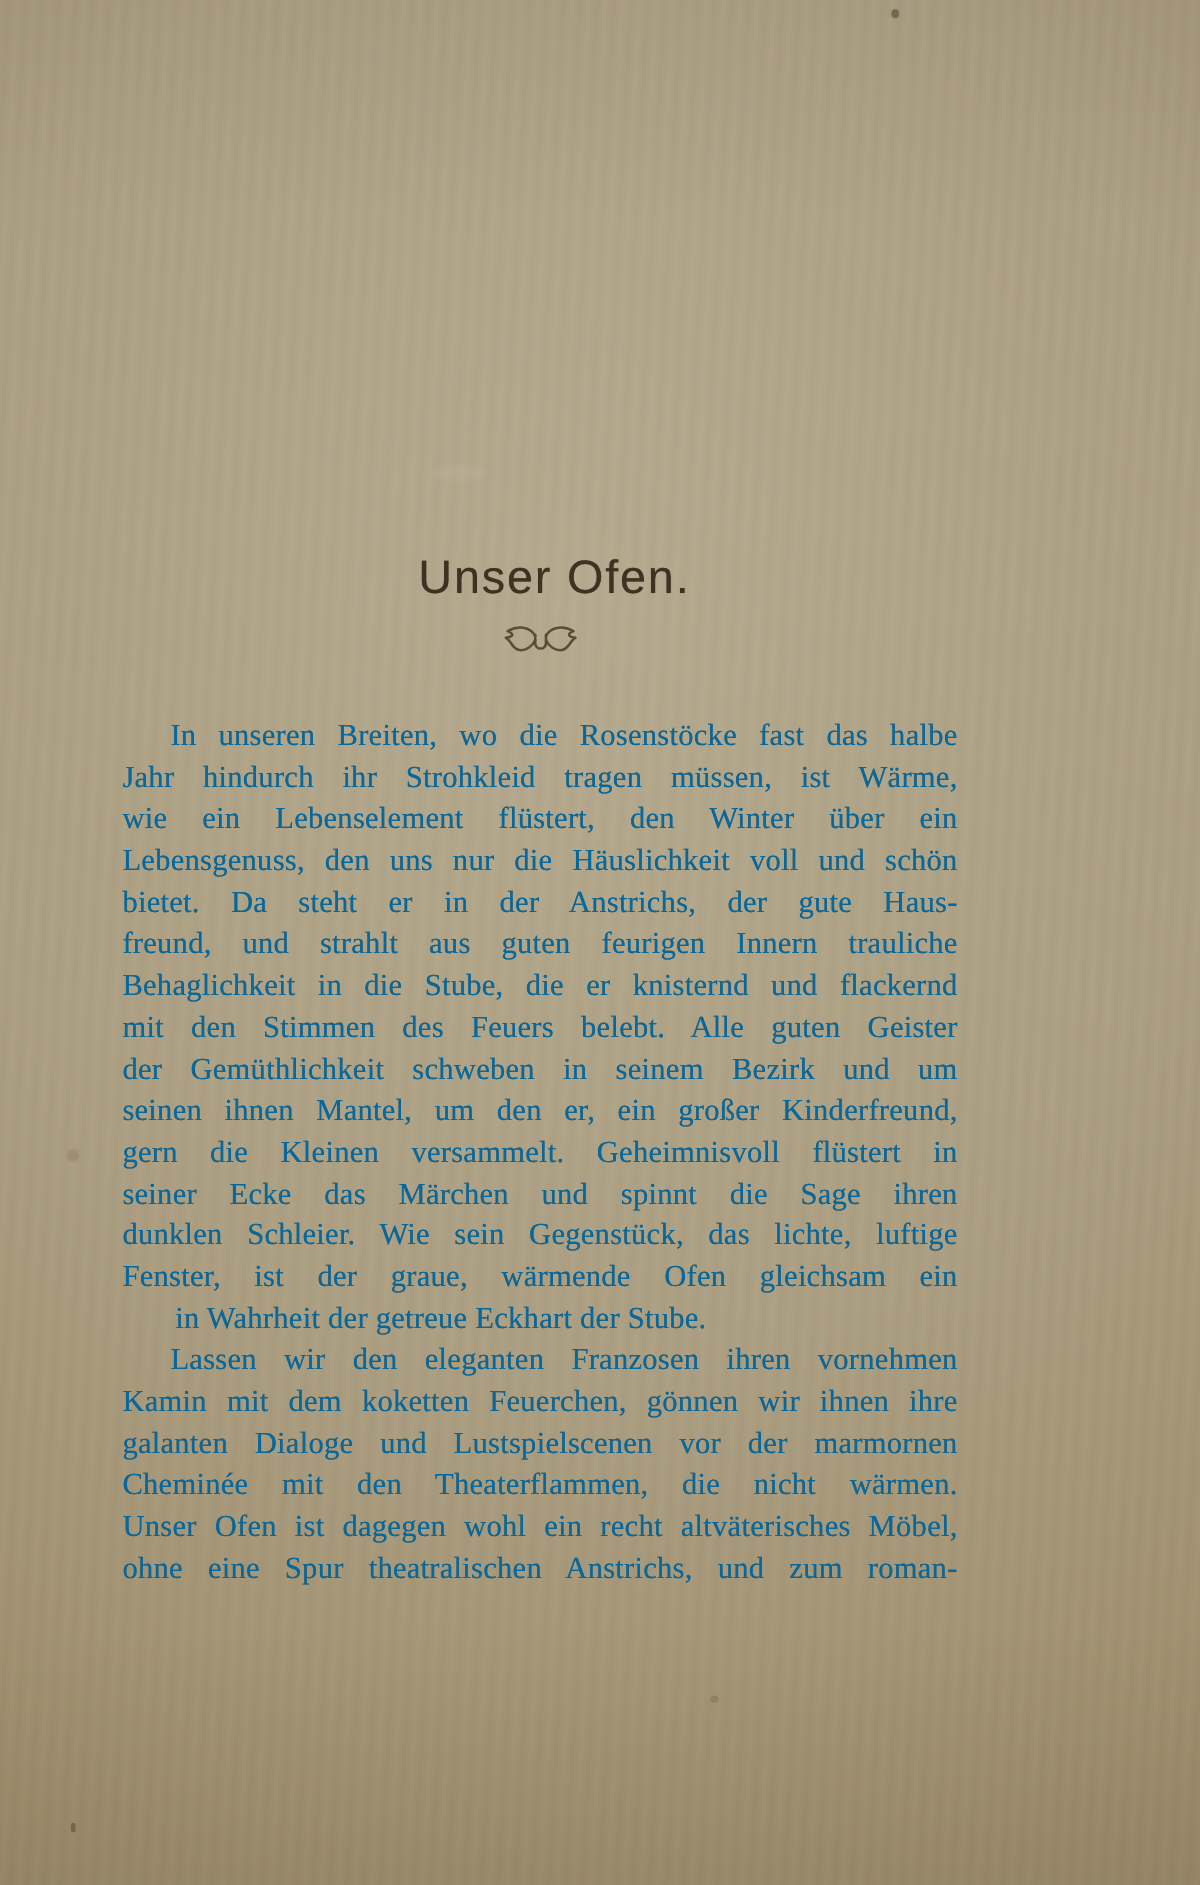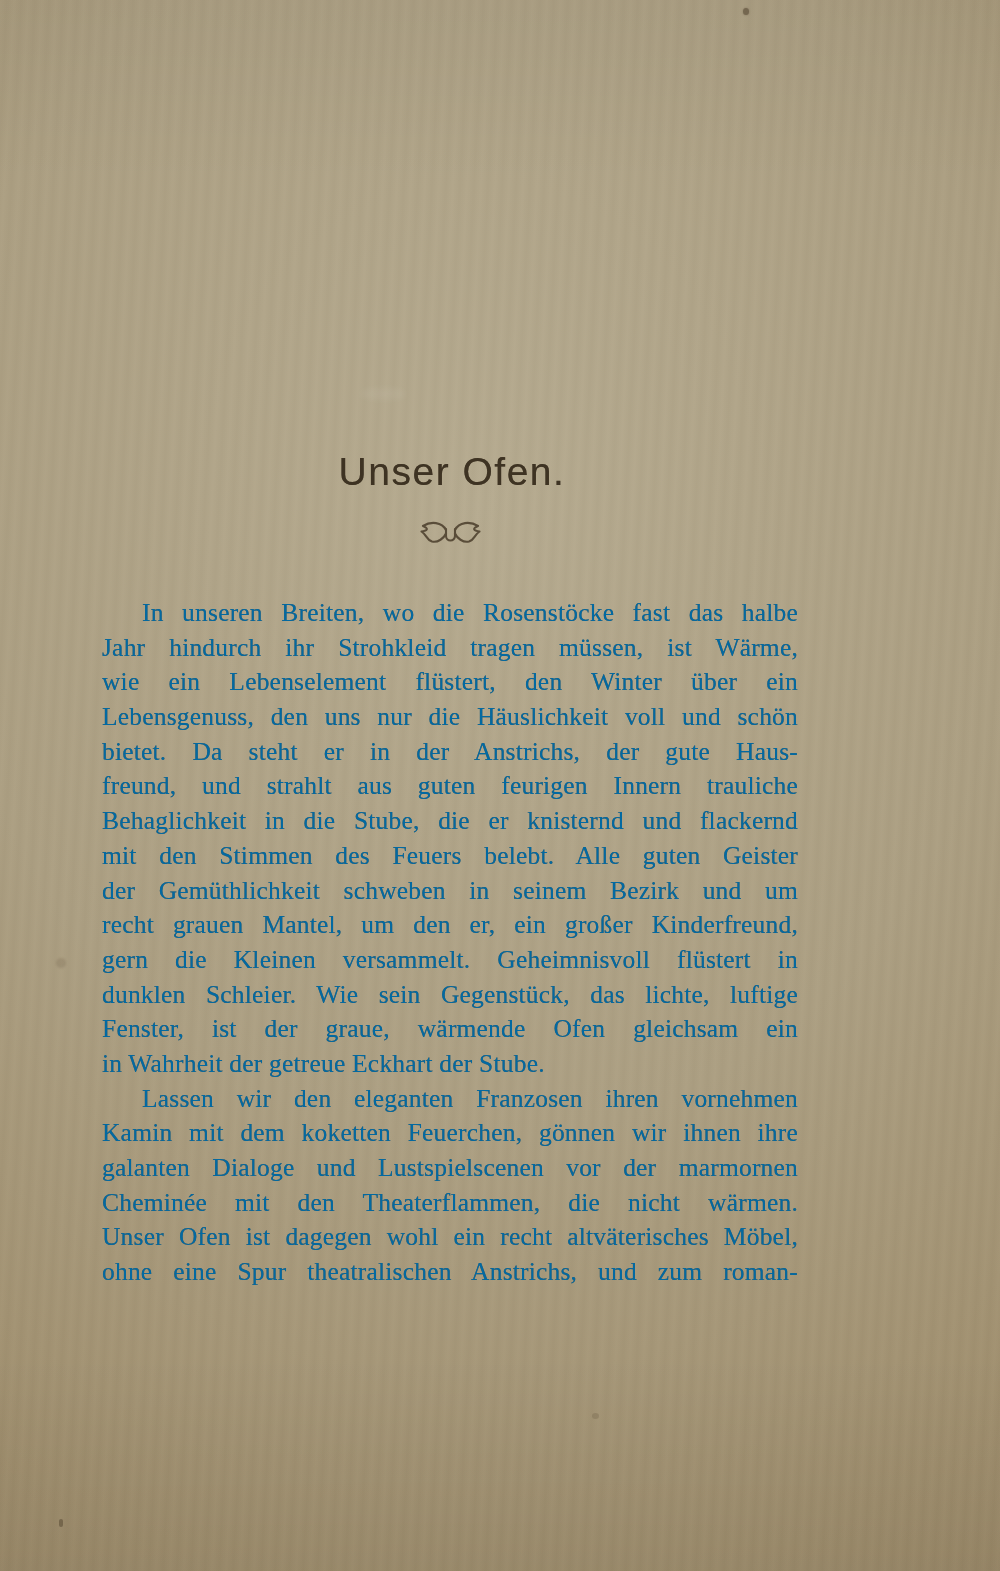--- a/index.html
+++ b/index.html
@@ -28,21 +28,21 @@
         rgba(255,255,255,0.015) 0px, rgba(0,0,0,0.02) 7px,
         rgba(255,255,255,0.015) 14px),
       linear-gradient(180deg, rgba(0,0,0,0.03), rgba(0,0,0,0) 12%, rgba(0,0,0,0) 86%, rgba(0,0,0,0.05));
     pointer-events: none;
   }
   .page-title {
     position: absolute;
     top: 448px;
     left: 102px;
     width: 696px;
-    margin: 2px;
+    margin: 12px;
     text-align: center;
     font-family: "Liberation Sans", sans-serif;
     font-weight: 400;
     font-size: 39px;
     letter-spacing: 1.5px;
     color: #3e3323;
     text-shadow: 0 0 0.6px rgba(62,51,35,0.7);
   }
   .ornament {
     position: absolute;
@@ -72,20 +72,21 @@
     text-align-last: justify;
     white-space: normal;
     letter-spacing: 0.2px;
   }
   .text-block .line.indent {
     text-indent: 40px;
   }
   .text-block .line.par-end {
     text-align: right;
     text-align-last: left;
+    margin-left: 44px;
   }
   
   .speck {
     position: absolute;
     border-radius: 50%;
     pointer-events: none;
   }
   .speck-1 { left: 743px; top: 8px;    width: 6px;  height: 7px;  background: rgba(74,60,40,0.55); box-shadow: 0 0 2px rgba(74,60,40,0.4); }
   .speck-2 { left: 56px;  top: 958px;  width: 10px; height: 10px; background: rgba(90,72,48,0.18); filter: blur(1px); }
   .speck-3 { left: 59px;  top: 1519px; width: 4px;  height: 8px;  background: rgba(74,60,40,0.45); border-radius: 2px; }
@@ -121,22 +122,23 @@
 <div class="text-block">
     <div class="line indent">In unseren Breiten, wo die Rosenstöcke fast das halbe</div>
     <div class="line">Jahr hindurch ihr Strohkleid tragen müssen, ist Wärme,</div>
     <div class="line">wie ein Lebenselement flüstert, den Winter über ein</div>
     <div class="line">Lebensgenuss, den uns nur die Häuslichkeit voll und schön</div>
     <div class="line">bietet. Da steht er in der Anstrichs, der gute Haus-</div>
     <div class="line">freund, und strahlt aus guten feurigen Innern trauliche</div>
     <div class="line">Behaglichkeit in die Stube, die er knisternd und flackernd</div>
     <div class="line">mit den Stimmen des Feuers belebt. Alle guten Geister</div>
     <div class="line">der Gemüthlichkeit schweben in seinem Bezirk und um</div>
-    <div class="line">recht grauen Mantel, um den er, ein großer Kinderfreund,</div>
+    <div class="line">seinen ihnen Mantel, um den er, ein großer Kinderfreund,</div>
     <div class="line">gern die Kleinen versammelt. Geheimnisvoll flüstert in</div>
+    <div class="line">seiner Ecke das Märchen und spinnt die Sage ihren</div>
     <div class="line">dunklen Schleier. Wie sein Gegenstück, das lichte, luftige</div>
     <div class="line">Fenster, ist der graue, wärmende Ofen gleichsam ein</div>
     <div class="line par-end">in Wahrheit der getreue Eckhart der Stube.</div>
     <div class="line indent">Lassen wir den eleganten Franzosen ihren vornehmen</div>
     <div class="line">Kamin mit dem koketten Feuerchen, gönnen wir ihnen ihre</div>
     <div class="line">galanten Dialoge und Lustspielscenen vor der marmornen</div>
     <div class="line">Cheminée mit den Theaterflammen, die nicht wärmen.</div>
     <div class="line">Unser Ofen ist dagegen wohl ein recht altväterisches Möbel,</div>
     <div class="line">ohne eine Spur theatralischen Anstrichs, und zum roman-</div>
   </div>

